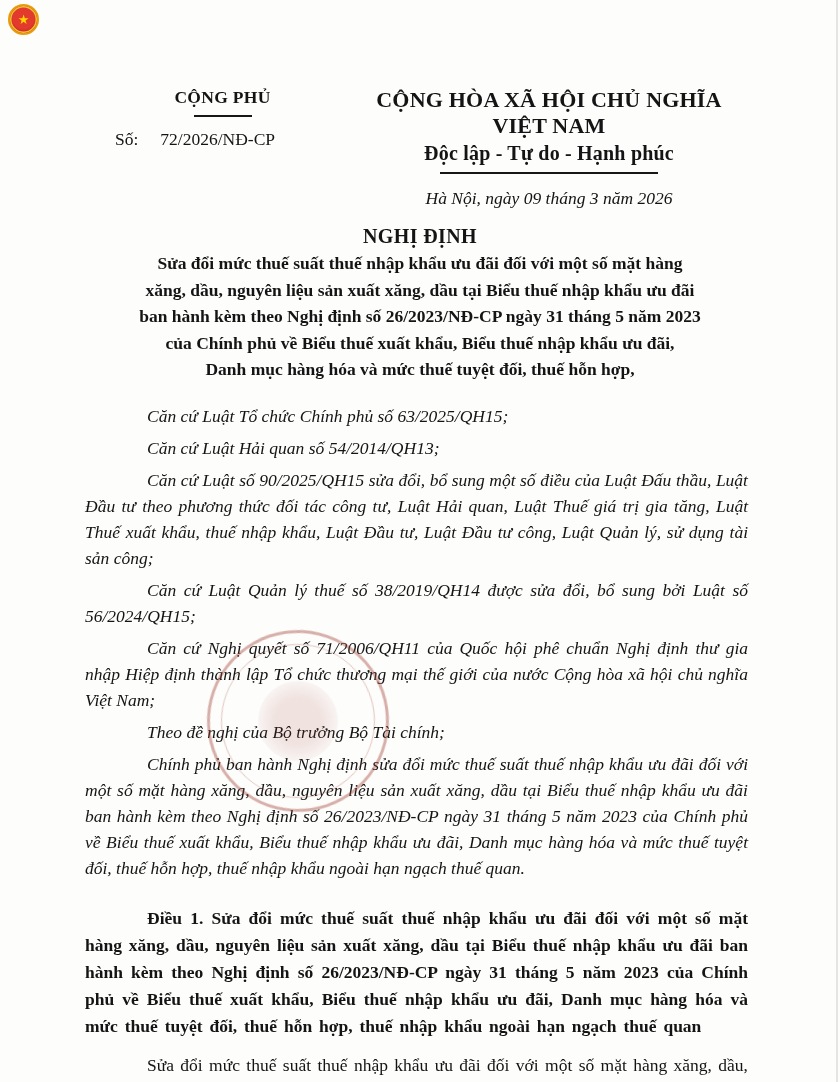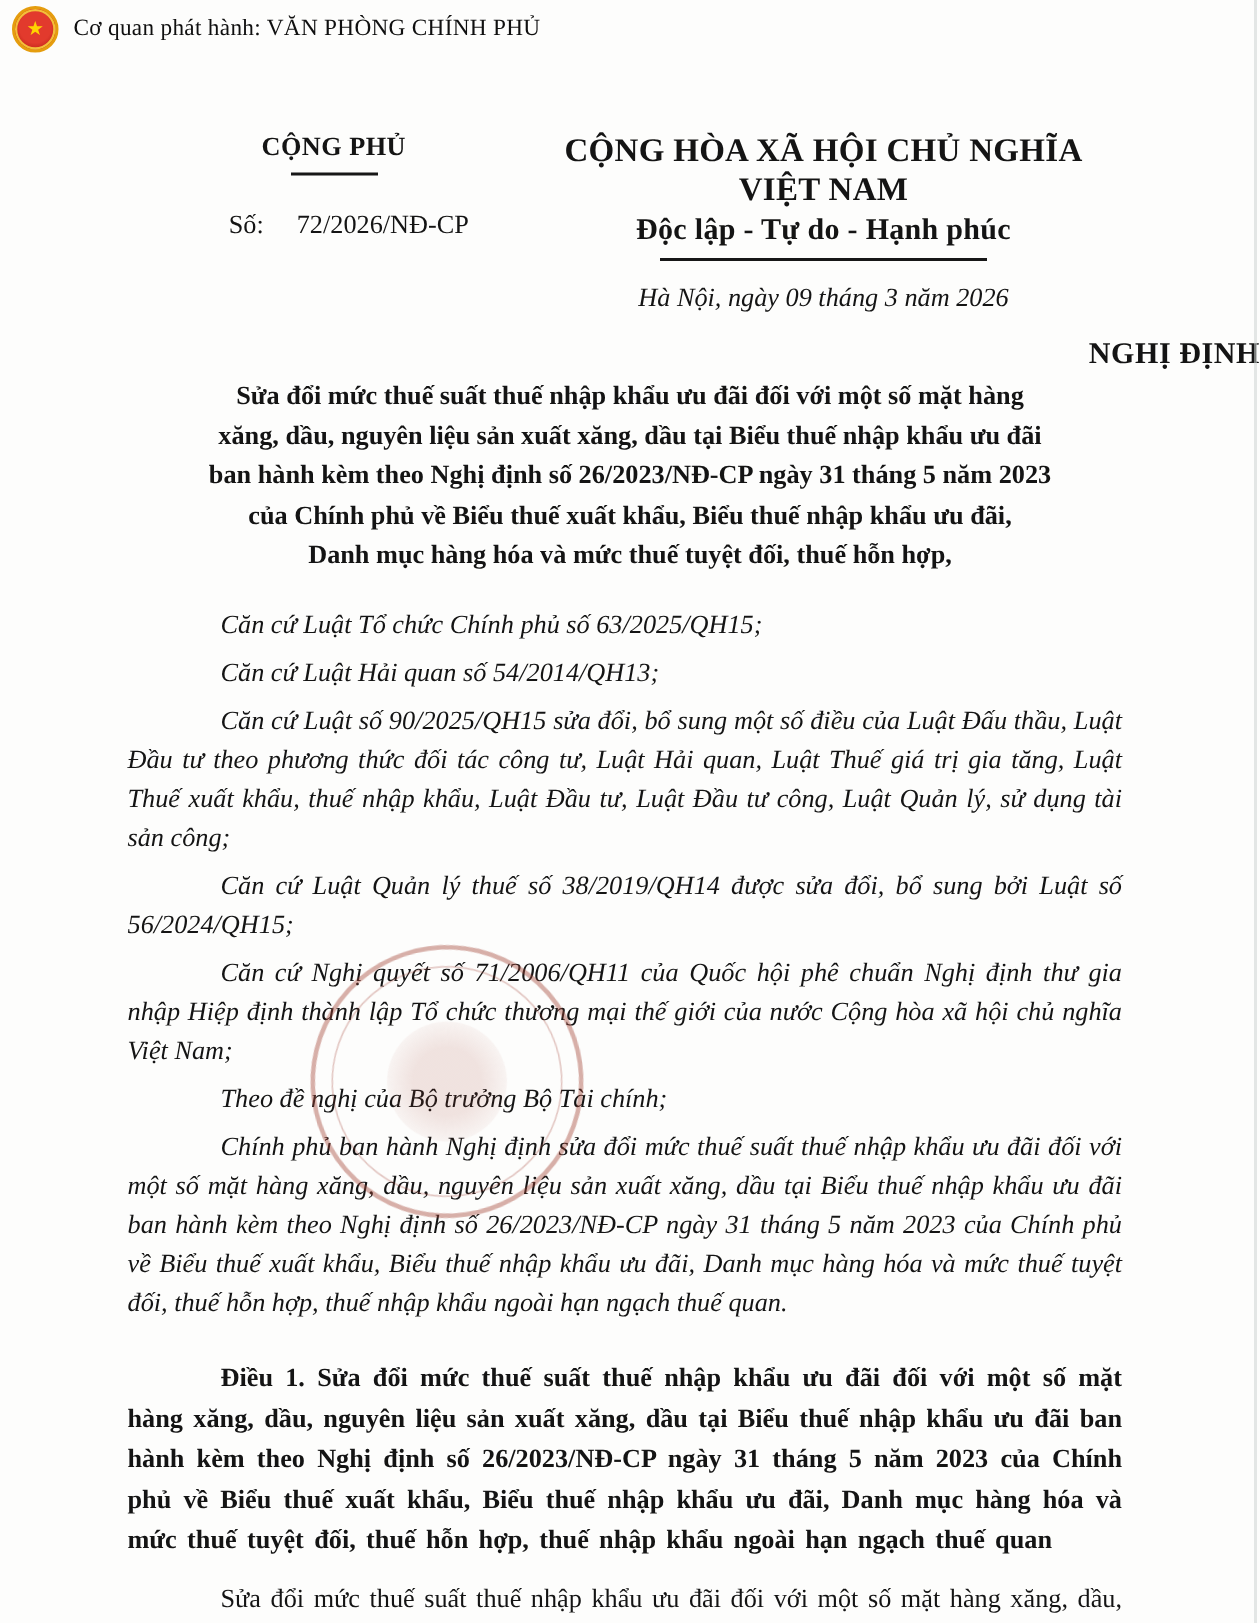--- a/index.html
+++ b/index.html
@@ -33,29 +33,29 @@
   .pub-label{font-size:15.5px;letter-spacing:.2px;color:#101010;}
   
   .doc-header{
     display:flex;
     margin:52px 92px 0 95px;
   }
   .hdr-left{width:255px;text-align:center;}
   .hdr-right{flex:1;text-align:center;}
   .issuer{font-weight:bold;font-size:17.5px;letter-spacing:.3px;}
   .rule-short{width:58px;height:2px;background:#171717;margin:7px auto 0;}
-  .doc-number{margin-top:22px;font-size:17.5px;text-align:center;padding-left:20px;}
+  .doc-number{margin-top:12px;font-size:17.5px;text-align:left;padding-left:20px;}
   .doc-number .num{margin-left:22px;}
   .national-title{font-weight:bold;font-size:22px;letter-spacing:.2px;}
   .national-motto{font-weight:bold;font-size:20px;margin-top:3px;letter-spacing:.2px;}
   .rule-long{width:218px;height:2px;background:#171717;margin:7px auto 0;}
   .place-date{font-style:italic;font-size:17.5px;margin-top:14px;}
   
   .doc-type{
-    text-align:right;font-weight:bold;font-size:20px;
+    text-align:center;font-weight:bold;font-size:20px;
     letter-spacing:.4px;margin-top:16px;
   }
   .subject{
     text-align:center;font-weight:bold;font-size:17.5px;
     line-height:26.5px;margin-top:2px;
   }
   
   .body-text{
     margin:20px 92px 0 85px;
     font-size:17.5px;line-height:26px;
@@ -90,21 +90,20 @@
 </head>
 <body>
 
 <div class="page">
   <div class="scan-edge"></div>
 
   <div class="pub-bar">
     <div class="emblem">
       <span class="star">★</span>
     </div>
-    <div class="pub-label">Cơ quan phát hành: VĂN PHÒNG CHÍNH PHỦ</div>
   </div>
 
   <div class="doc-header">
     <div class="hdr-left">
       <div class="issuer">CỘNG PHỦ</div>
       <div class="rule-short"></div>
       <div class="doc-number">
         <span>Số:</span><span class="num">72/2026/NĐ-CP</span>
       </div>
     </div>

